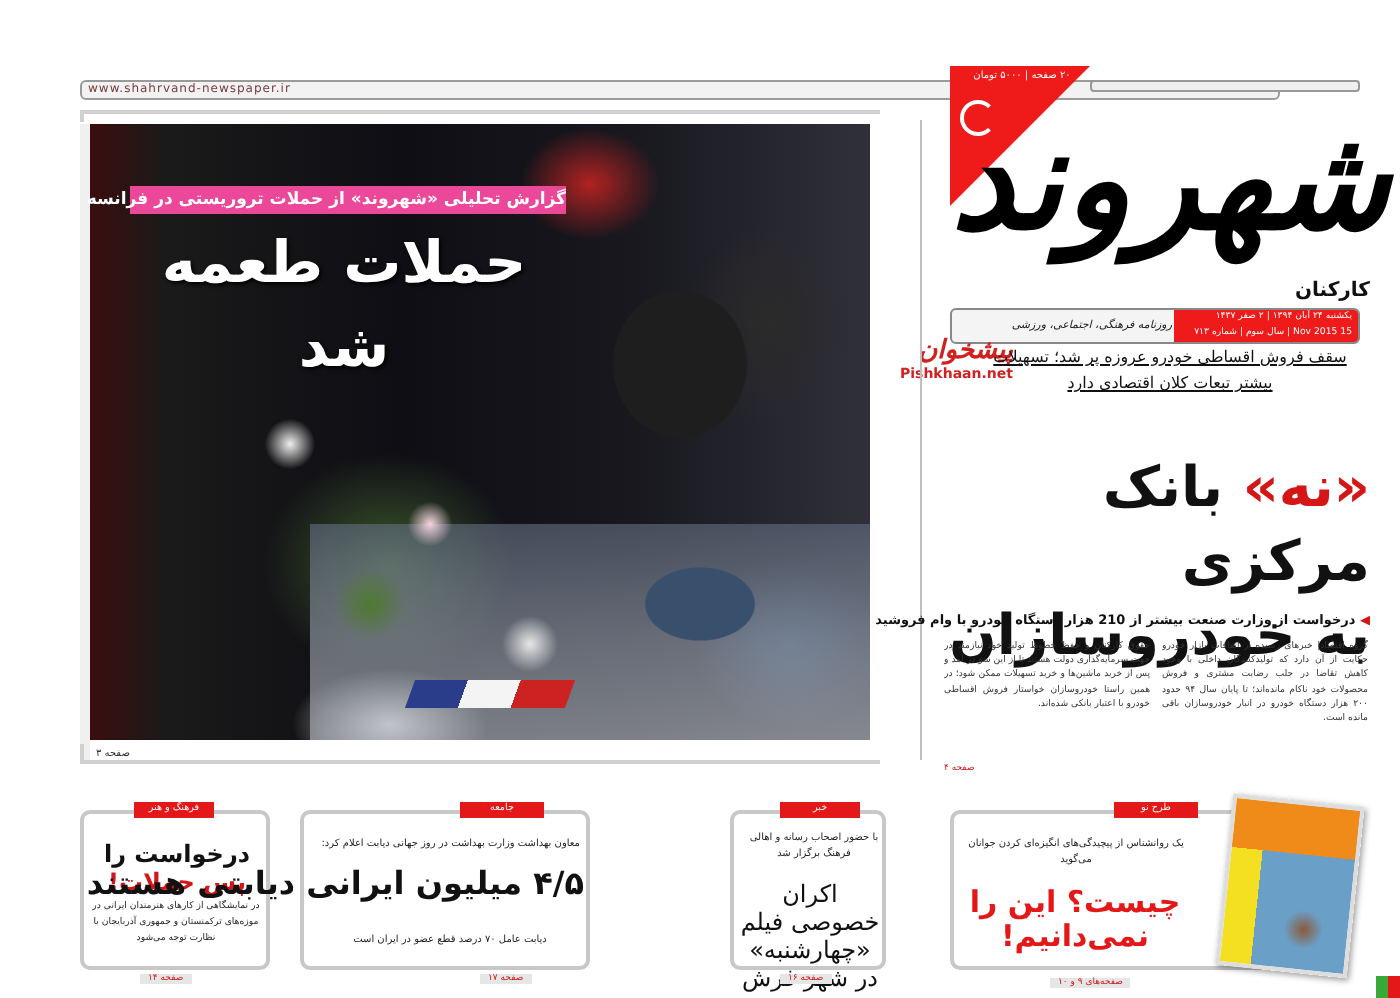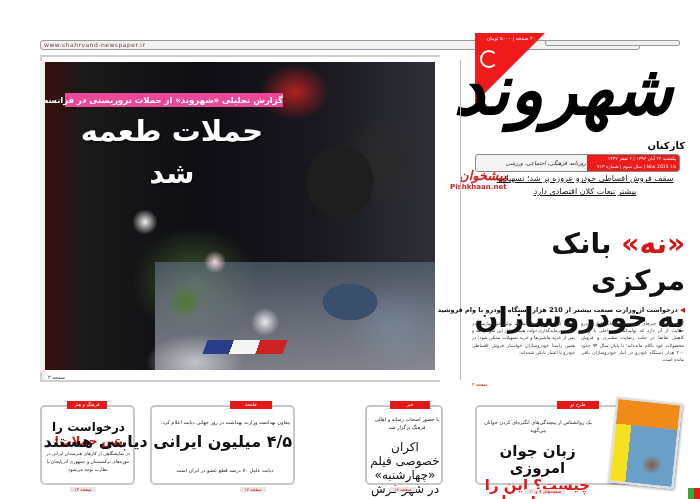--- a/index.html
+++ b/index.html
@@ -81,21 +81,21 @@
   }
   .crescent {
     position: absolute; left: 480px; top: 50px; width: 18px; height: 18px;
     border-radius: 50%; border: 2px solid #fff; border-right-color: transparent;
   }
   .masthead-rule {
     position: absolute; left: 545px; top: 40px; width: 135px; height: 6px;
     border: 1px solid #999; border-radius: 2px; background: #efefef;
   }
   .logo {
-    position: absolute; left: 488px; top: 40px; width: 185px; height: 100px;
+    position: absolute; left: 510px; top: 40px; width: 185px; height: 100px;
     font-family: "DejaVu Serif", serif; font-size: 70px; font-weight: bold; font-style: italic;
     color: #000; direction: rtl; text-align: right; line-height: 100px; letter-spacing: -4px;
   }
   .logo-sub {
     position: absolute; left: 640px; top: 140px; width: 45px;
     font-size: 10px; font-weight: bold; direction: rtl; text-align: right;
   }
   .date-strip {
     position: absolute; left: 475px; top: 154px; width: 205px; height: 18px;
     border: 1px solid #888; border-radius: 3px; background: #f4f4f4; overflow: hidden;
@@ -252,19 +252,18 @@
 <div class="box b3"></div>
 <div class="box-tag" style="left:390px;top:401px;width:40px;">خبر</div>
 <div class="b3-deck">با حضور اصحاب رسانه و اهالی فرهنگ برگزار شد</div>
 <div class="b3-title">اکران خصوصی فیلم «چهارشنبه» در شهر فرش</div>
 <div class="box-ref" style="left:390px;top:487px;">صفحه ۱۶</div>
 
 <div class="box b4"></div>
 <div class="box-tag" style="left:557px;top:401px;width:42px;">طرح نو</div>
 <div class="b4-deck">یک روانشناس از پیچیدگی‌های انگیزه‌ای کردن جوانان می‌گوید</div>
 <div class="b4-title">
-  <span>زبان جوان امروزی</span>
   <span class="red">چیست؟ این را نمی‌دانیم!</span>
 </div>
 <div class="magazine"></div>
 <div class="box-ref" style="left:525px;top:489px;">صفحه‌های ۹ و ۱۰</div>
 
 <div class="color-marks"></div>
 
 </body></html>

